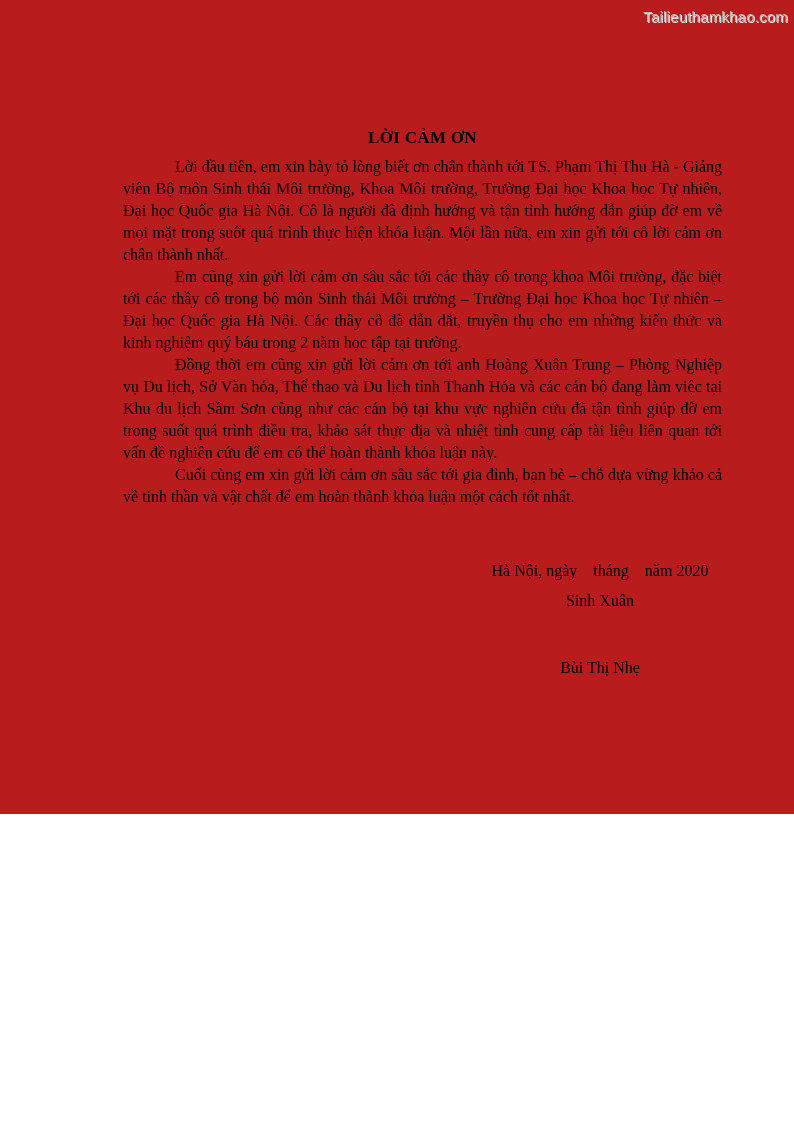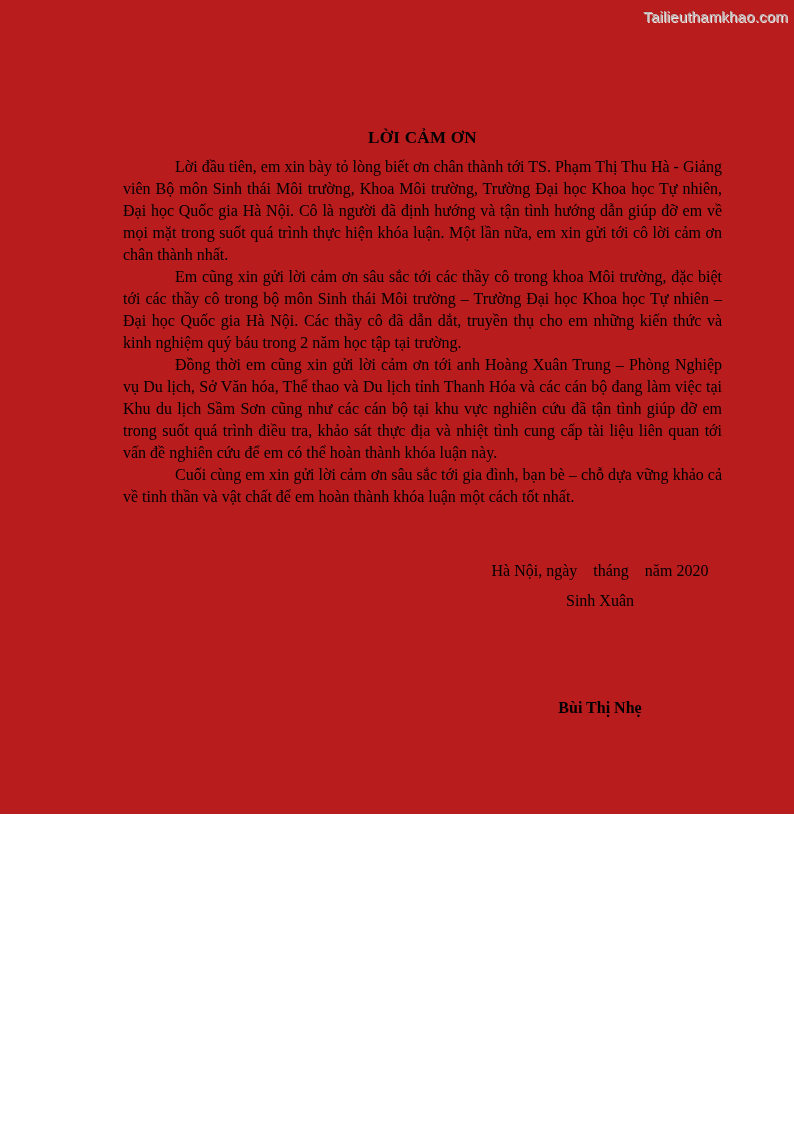--- a/index.html
+++ b/index.html
@@ -53,25 +53,25 @@
     width: 294px;
     text-align: center;
     font-weight: normal;
     font-size: 16px;
     line-height: 30px;
   }
   .sig-block .date-line {
     white-space: pre;
   }
   .signer-name {
-    margin-top: 77px;
+    margin-top: 37px;
     margin-left: 330px;
     width: 294px;
     text-align: center;
-    font-weight: bold;
+    font-weight: normal;
     font-size: 16px;
     line-height: 30px;
   }
 </style>
 </head>
 <body>
 
 <div class="page">
 
   <div class="watermark">Tailieuthamkhao.com</div>

